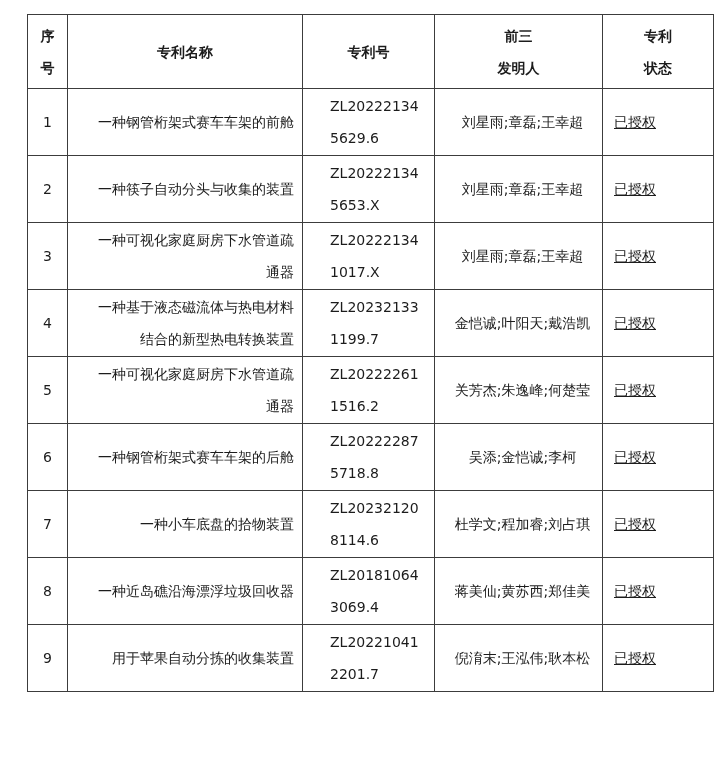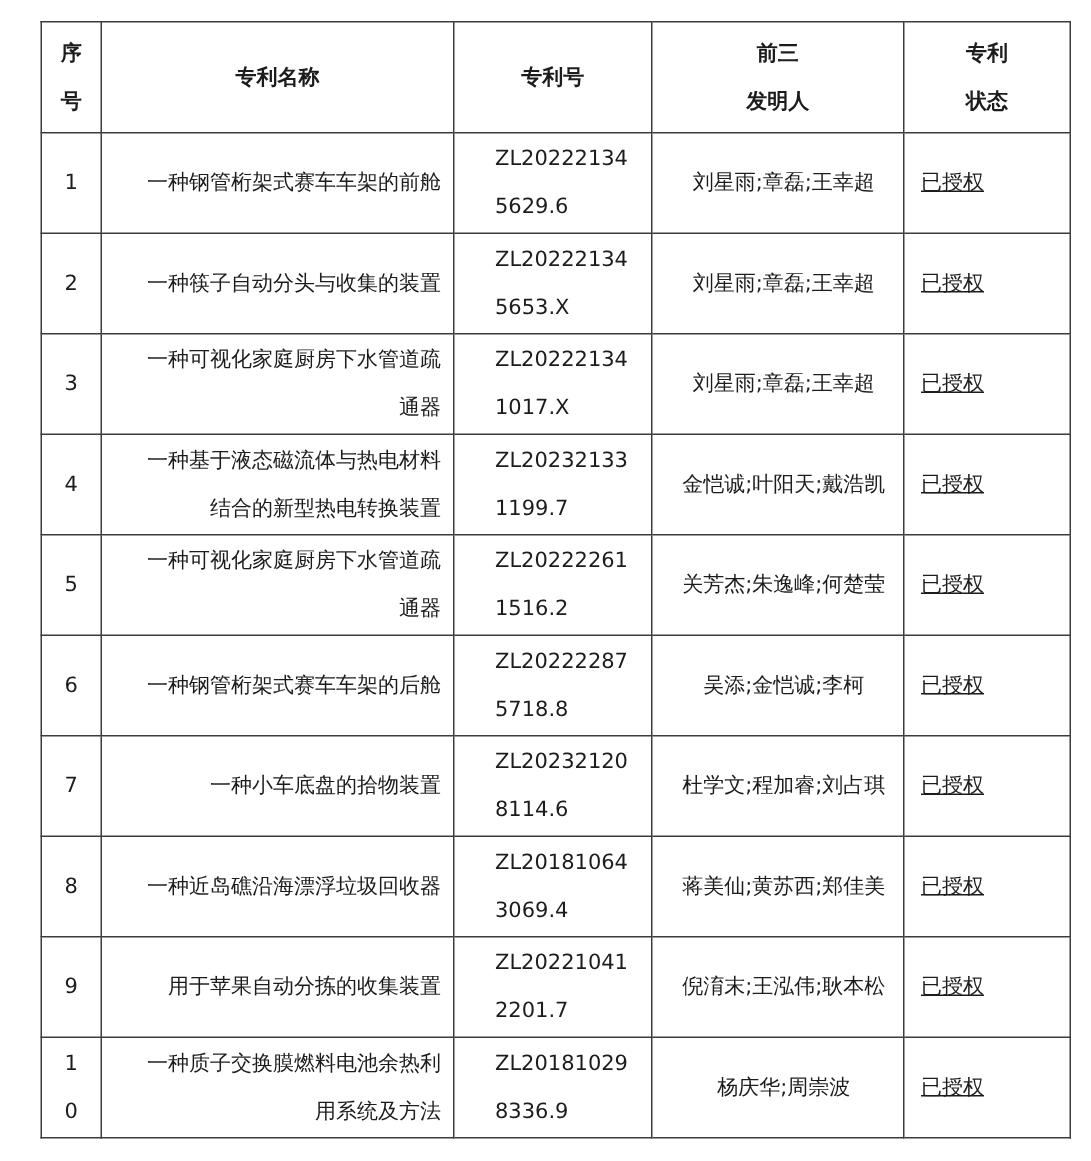--- a/index.html
+++ b/index.html
@@ -155,22 +155,15 @@
         <td class="col-inventors">蒋美仙;黄苏西;郑佳美</td>
         <td class="col-status">已授权</td>
       </tr>
       <tr>
         <td class="col-index">9</td>
         <td class="col-name">用于苹果自动分拣的收集装置</td>
         <td class="col-number">ZL202210412201.7</td>
         <td class="col-inventors">倪淯末;王泓伟;耿本松</td>
         <td class="col-status">已授权</td>
       </tr>
-      <tr>
-        <td class="col-index">10</td>
-        <td class="col-name">一种质子交换膜燃料电池余热利用系统及方法</td>
-        <td class="col-number">ZL201810298336.9</td>
-        <td class="col-inventors">杨庆华;周崇波</td>
-        <td class="col-status">已授权</td>
-      </tr>
     </tbody>
   </table>
 </div>
 
 </body></html>

